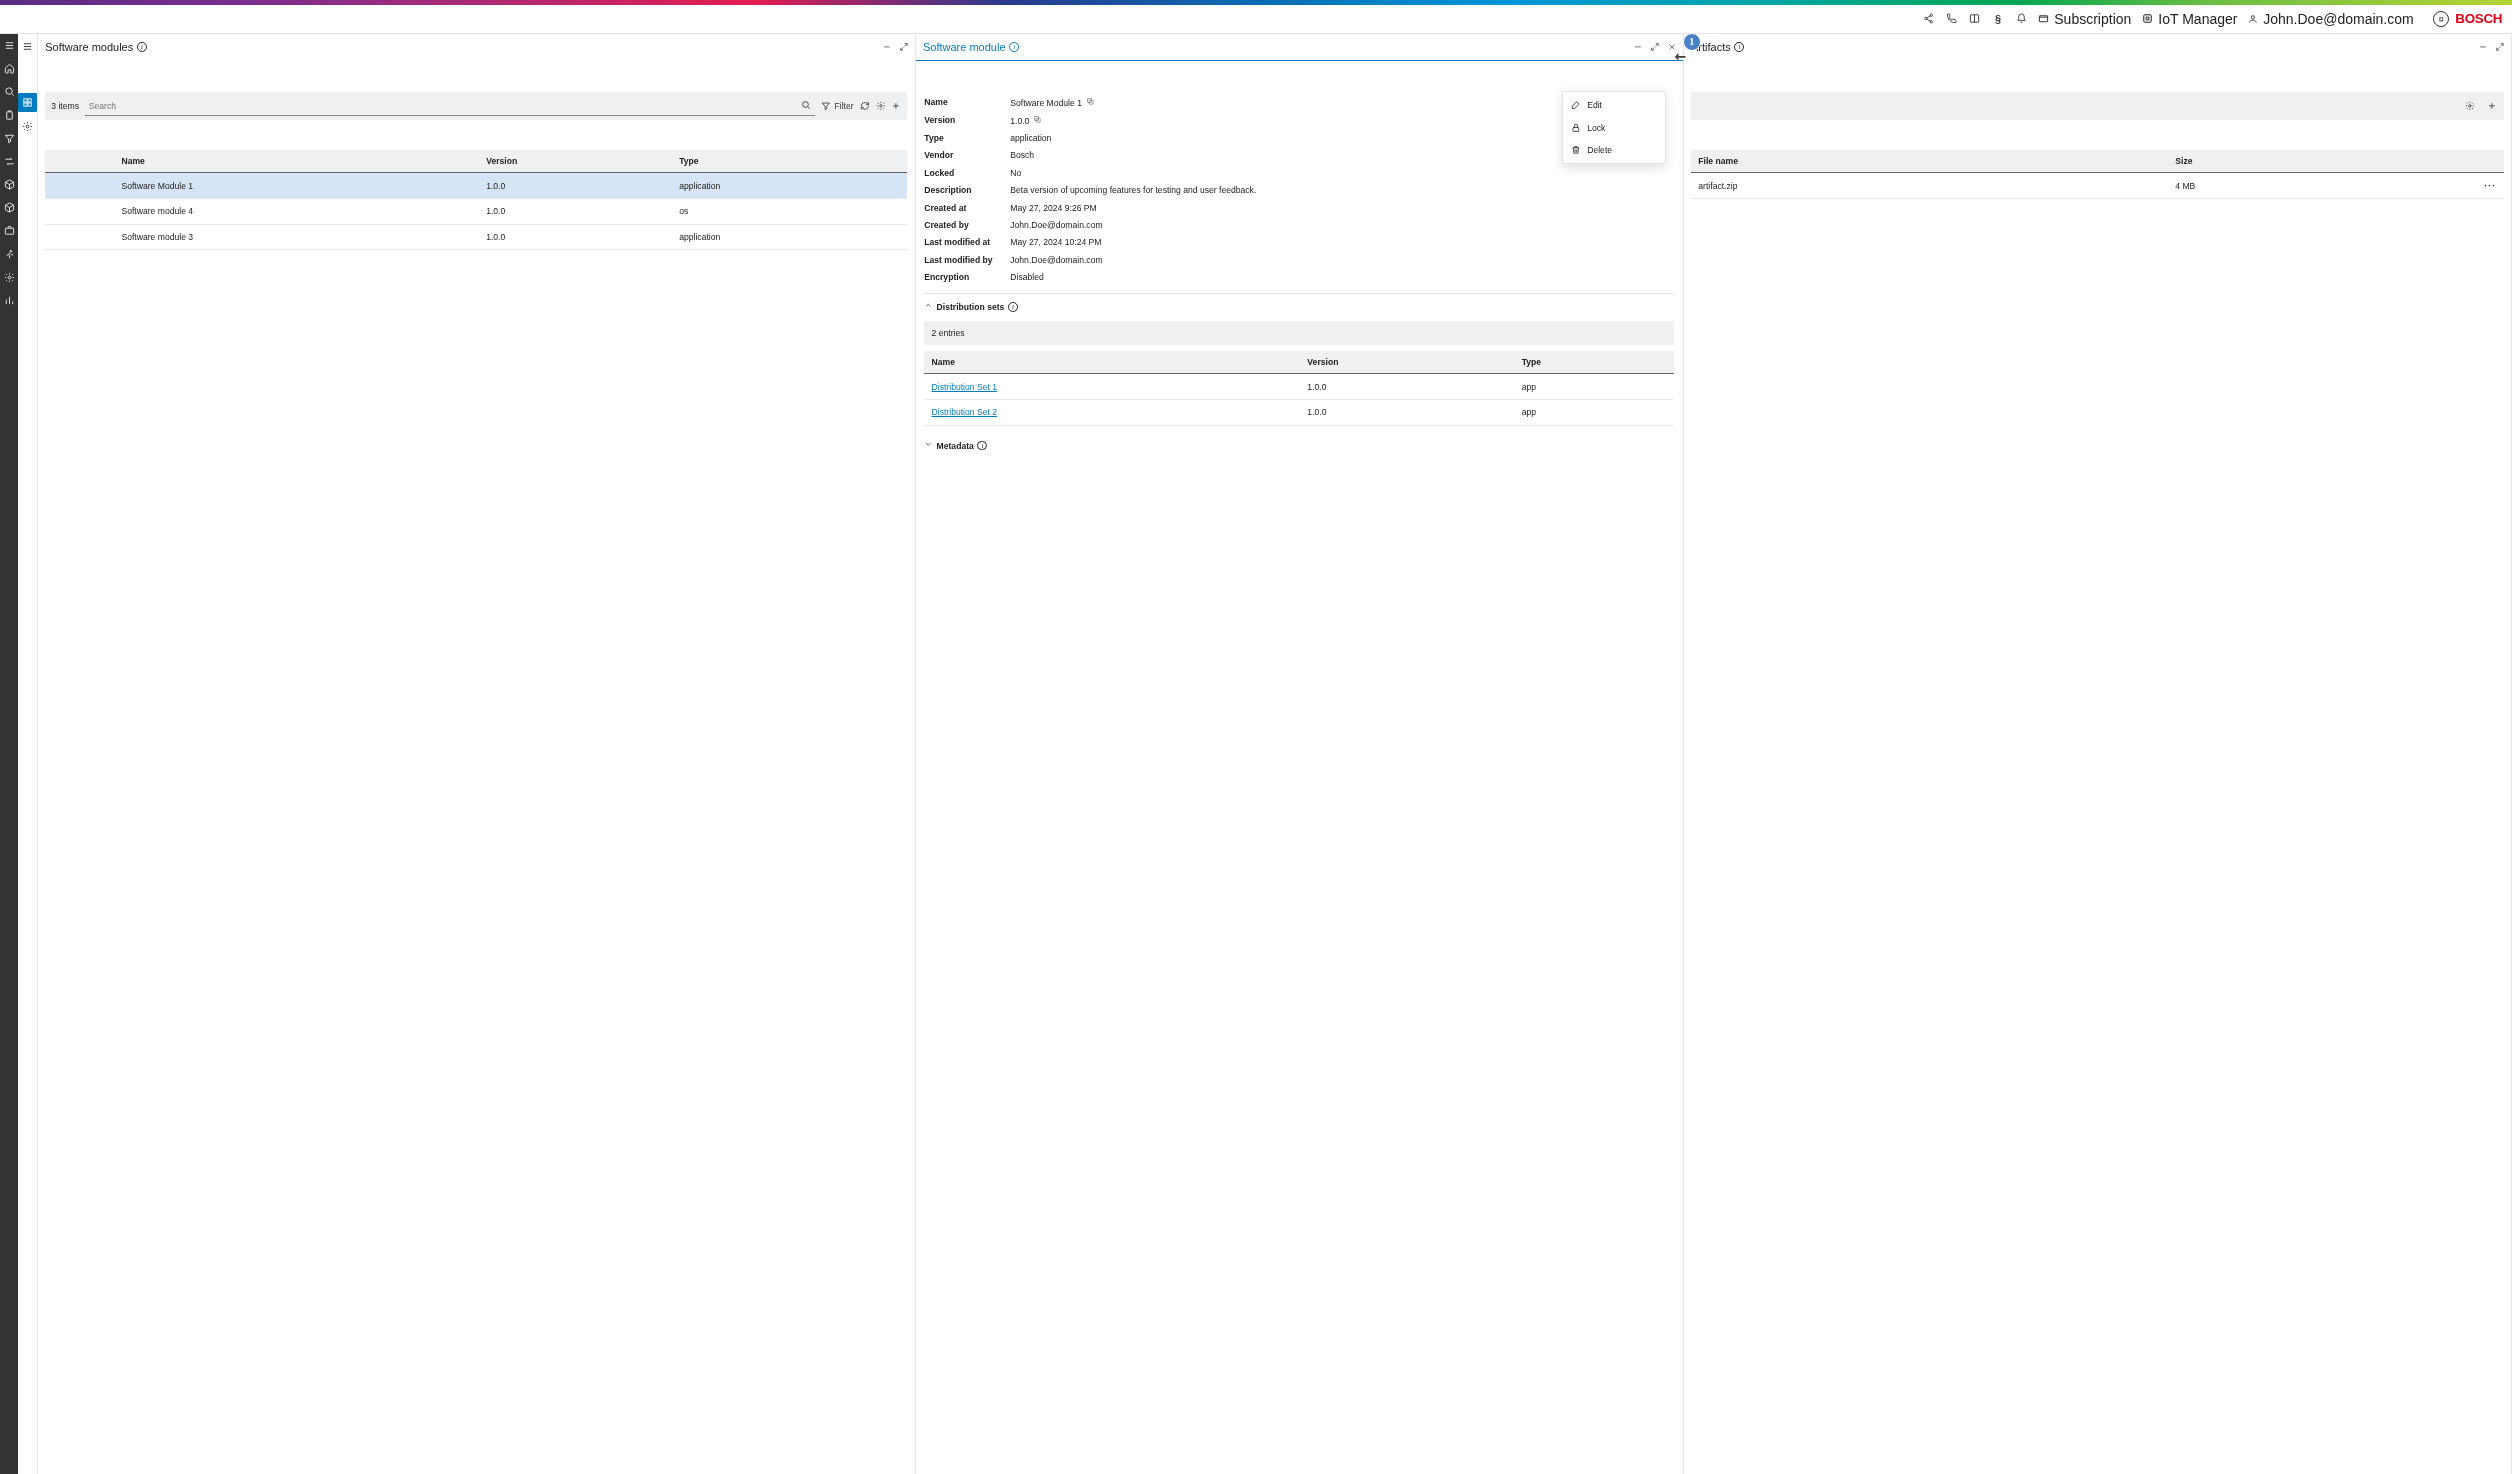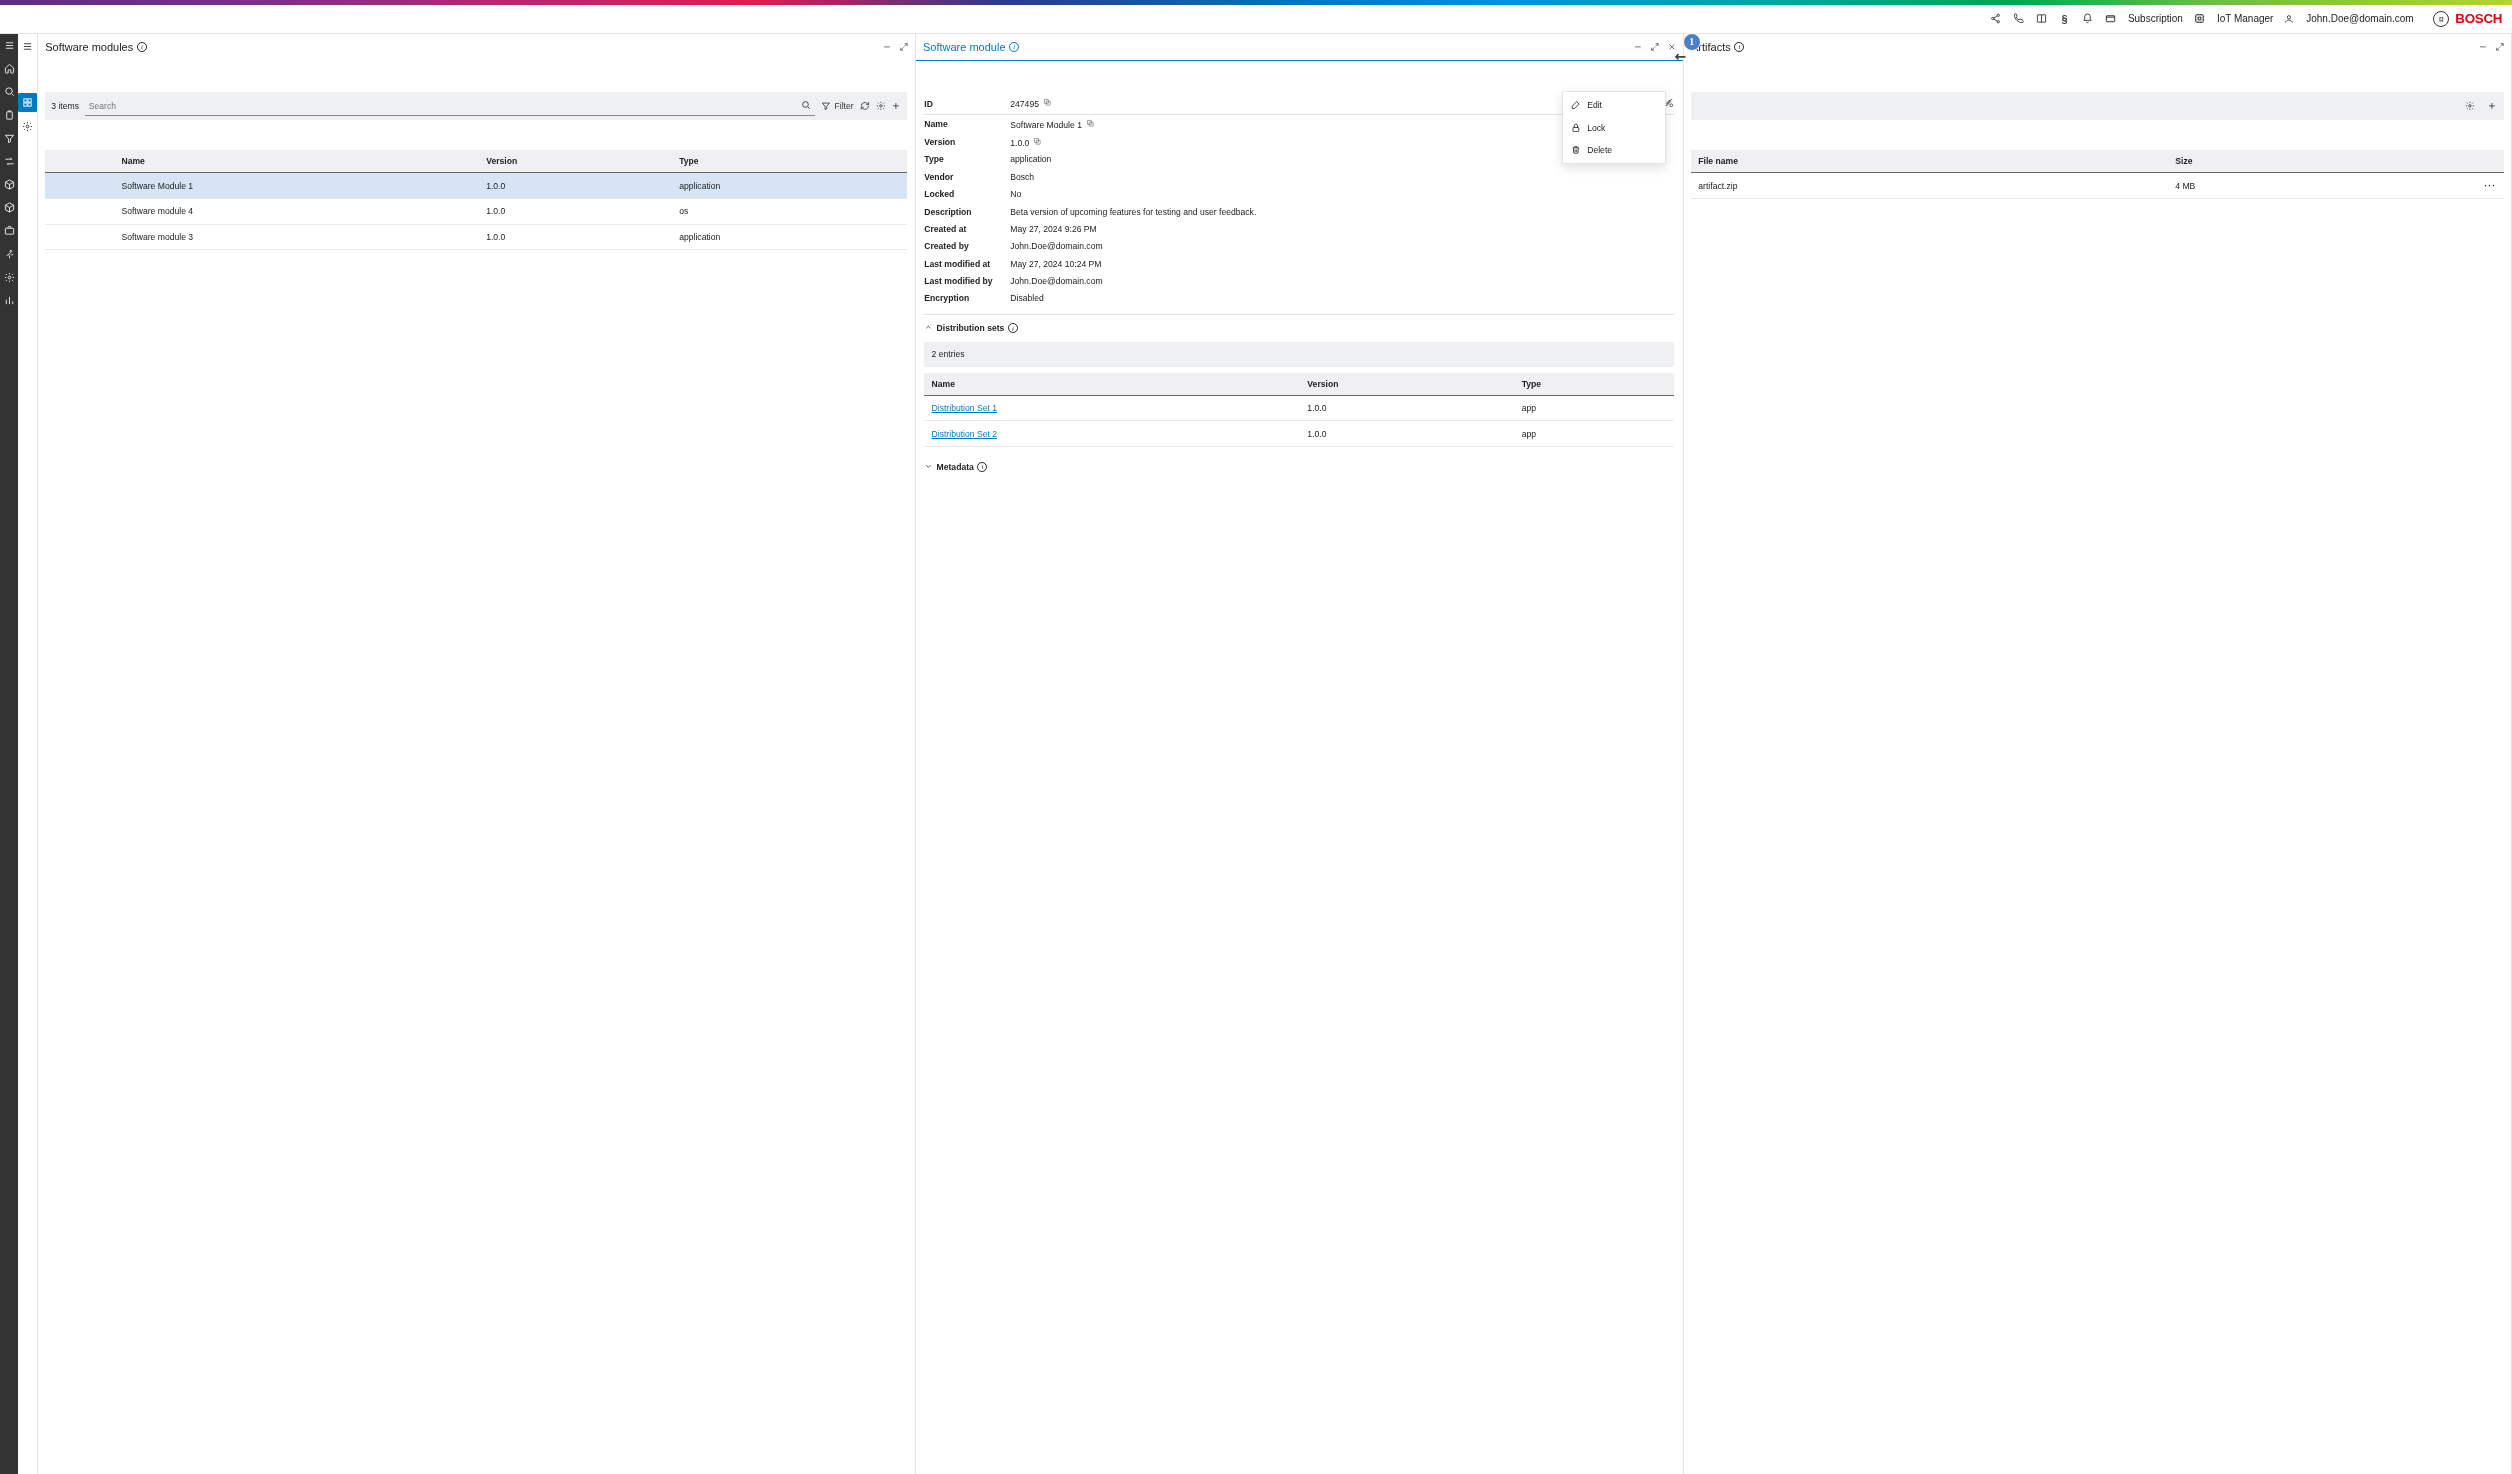--- a/index.html
+++ b/index.html
@@ -19,21 +19,21 @@
     height: 29px;
     display: flex; align-items: center; justify-content: flex-end;
     padding: 0 9.8px 0 0;
     border-bottom: 0.6px solid #e4e4e4;
     gap: 11px;
   }
   .header-icon {
     width: 12.2px; height: 12.2px; display: inline-flex; align-items: center; justify-content: center;
     color: #333; cursor: pointer;
   }
-  .header-item { display: inline-flex; align-items: center; gap: 12px; font-size: 10px; cursor: pointer; }
+  .header-item { display: inline-flex; align-items: center; gap: 5px; font-size: 14px; cursor: pointer; }
   .brand-mark { display: flex; align-items: center; gap: 6.1px; margin-left: 8.6px; }
   .bosch-text { font-weight: 800; color: #e20015; font-size: 13.4px; letter-spacing: -0.3px; }
   .bosch-ring {
     width: 16px; height: 16px; border: 1.2px solid #333; border-radius: 50%;
     display: flex; align-items: center; justify-content: center; font-weight: 600; color:#333;
   }
 
   
   .shell { flex: 1; display: flex; min-height: 0; }
   .rail {
@@ -378,31 +378,20 @@
               </span>
             <span class="hicon">
                 <svg viewBox="0 0 24 24" width="9.8" height="9.8" stroke="currentColor" stroke-width="2">
                   <path d="M6 6l12 12M18 6L6 18"></path>
                 </svg>
               </span>
           </div>
         </div>
 
         <div class="detail-body">
-          <div class="kv first-row">
-            <span class="k">ID</span>
-            <span class="v"><span>247495</span><span class="copy-icon"><svg viewBox="0 0 24 24" width="8.6" height="8.6" fill="none" stroke="currentColor" stroke-width="2">
-                    <rect x="9" y="9" width="11" height="11" rx="1"></rect>
-                    <rect x="4" y="4" width="11" height="11" rx="1"></rect>
-                  </svg></span></span>
-            <span class="tool-icon"><svg viewBox="0 0 24 24" width="11" height="11" fill="none" stroke="currentColor" stroke-width="2">
-                  <path d="M14 7l3 3-9 9H5v-3zM17 4l3 3M7 17l10-10"></path>
-                  <circle cx="18" cy="18" r="3"></circle>
-                </svg></span>
-          </div>
           <div class="kv">
               <span class="k">Name</span>
               <span class="v"><span>Software Module 1</span><span class="copy-icon"><svg viewBox="0 0 24 24" width="8.6" height="8.6" fill="none" stroke="currentColor" stroke-width="2">
                     <rect x="9" y="9" width="11" height="11" rx="1"></rect>
                     <rect x="4" y="4" width="11" height="11" rx="1"></rect>
                   </svg></span></span>
             </div>
           <div class="kv">
               <span class="k">Version</span>
               <span class="v"><span>1.0.0</span><span class="copy-icon"><svg viewBox="0 0 24 24" width="8.6" height="8.6" fill="none" stroke="currentColor" stroke-width="2">

